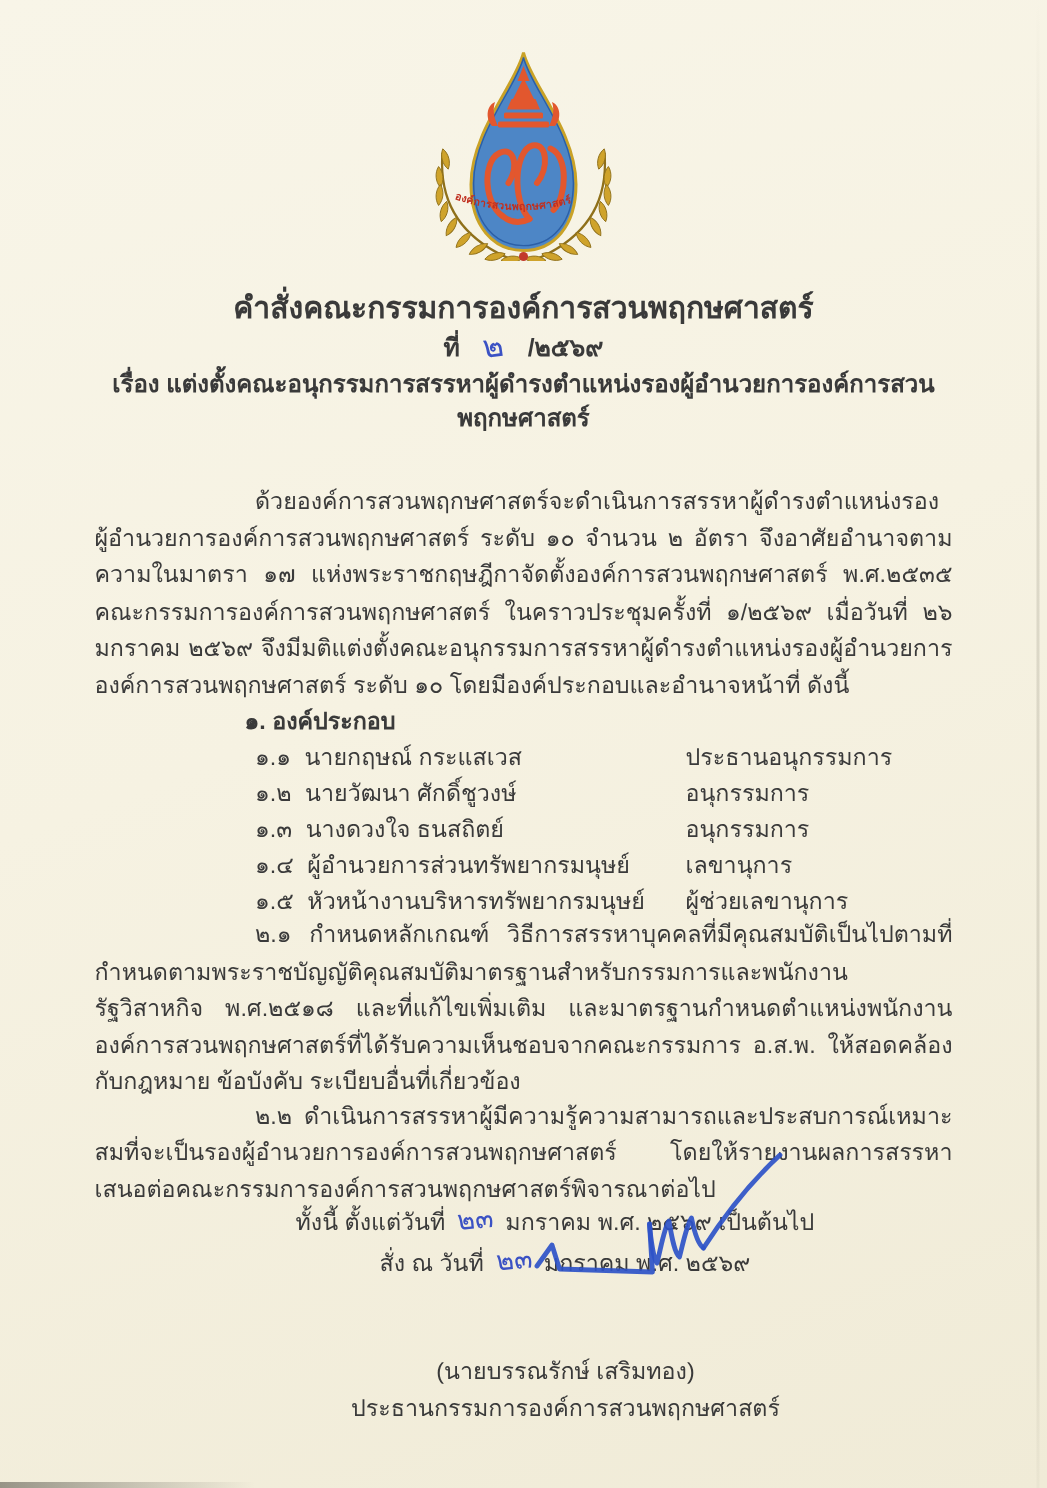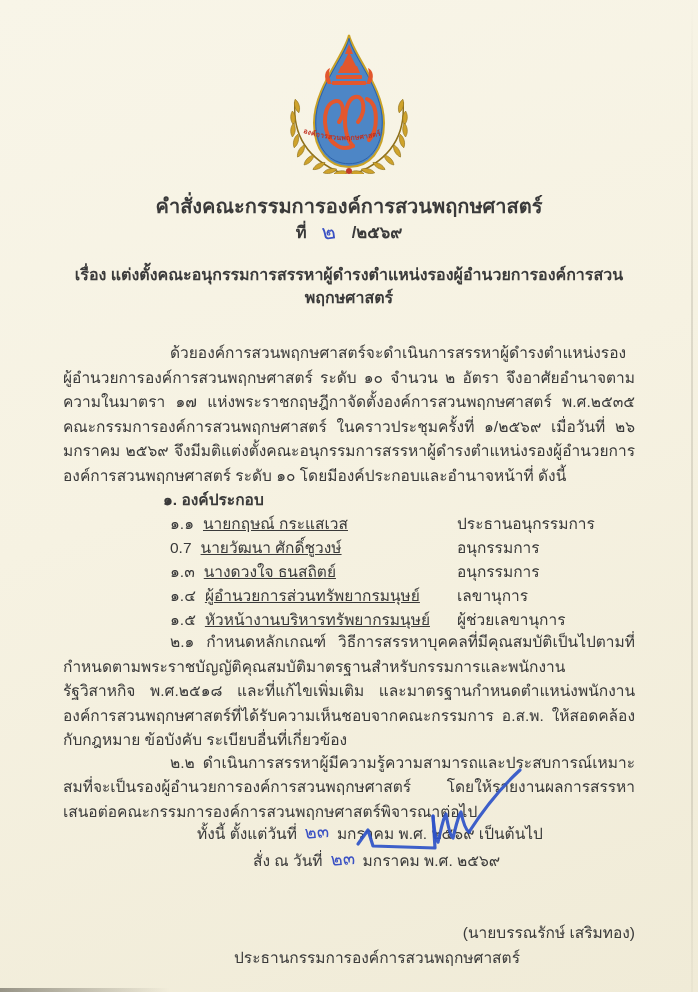--- a/index.html
+++ b/index.html
@@ -7,39 +7,39 @@
     position:relative;width:698px;height:992px;margin:0 auto;overflow:hidden;
     background:linear-gradient(160deg,#f8f5e8 0%,#f6f2e2 45%,#f0ebd7 100%);
     font-family:"Liberation Sans", sans-serif;
     color:#3a3a3a;
   }
   .logo{position:absolute;left:283px;top:32px;width:132px;height:142px;}
   .arc-text{font-size:7px;font-weight:bold;fill:#c03020;letter-spacing:.2px;}
   .content{position:absolute;left:63px;top:195px;width:572px;font-size:15.5px;line-height:24.5px;}
   .doc-title{text-align:center;font-weight:700;font-size:20px;line-height:23px;}
   .doc-number{text-align:center;font-weight:700;font-size:16.5px;line-height:24px;margin-top:2px;height:24px;}
-  .doc-subject{text-align:center;font-weight:700;font-size:16px;line-height:23px;margin-top:19px;}
+  .doc-subject{text-align:center;font-weight:700;font-size:16px;line-height:23px;margin-top:1px;}
   .hand{color:#3b52c4;font-weight:400;font-family:"DejaVu Sans", sans-serif;}
   .hand-num{display:inline-block;width:36px;font-size:21px;transform:rotate(-8deg) translateY(-2px);vertical-align:middle;}
   .hand-day{display:inline-block;width:40px;text-align:center;font-size:18px;transform:rotate(-5deg) translateY(-1px);vertical-align:baseline;}
   .para{margin:0;text-align:justify;}
   .para.indent{text-indent:107px;}
   .preamble{margin-top:32px;}
   .sec-header{font-weight:700;margin-left:100px;line-height:24px;}
-  .member-row{position:relative;padding-left:107px;line-height:24px;text-decoration:underline;}
+  .member-row{position:relative;padding-left:107px;line-height:24px;}
   .m-num{display:inline-block;margin-right:9px;}
   .m-role{position:absolute;left:394px;top:0;}
   .sec-two{margin-top:-2px;}
   .c21{margin-top:-2px;}
   .c22{margin-top:-2px;}
   .date-line{line-height:24.5px;white-space:nowrap;}
   .effective{margin-top:-3px;margin-left:134px;}
   .order{margin-top:1px;margin-left:190px;}
   .sign-block{width:572px;text-align:center;padding-left:56px;box-sizing:border-box;}
-  .signer-name{margin-top:49px;line-height:22px;text-align:right;}
+  .signer-name{margin-top:49px;line-height:22px;}
   .signer-position{margin-top:3px;line-height:22px;}
   .signature{position:absolute;left:338px;top:766px;width:200px;height:90px;}
   .sig-stroke{fill:none;stroke:#2e52c8;stroke-width:3.2;stroke-linecap:round;stroke-linejoin:round;opacity:.92;}
   .edge-right{position:absolute;right:5px;top:0;width:2px;height:100%;
     background:linear-gradient(to bottom,rgba(90,85,70,0),rgba(90,85,70,.16) 30%,rgba(90,85,70,.16) 80%,rgba(90,85,70,.04));}
   .edge-bottom{position:absolute;left:0;bottom:0;width:170px;height:4px;
     background:linear-gradient(to right,rgba(60,58,50,.5),rgba(60,58,50,0));}
 </style>
 </head>
 <body>
@@ -119,21 +119,21 @@
     <p class="para indent preamble">ด้วยองค์การสวนพฤกษศาสตร์จะดำเนินการสรรหาผู้ดำรงตำแหน่งรองผู้อำนวยการองค์การสวนพฤกษศาสตร์ ระดับ ๑๐ จำนวน ๒ อัตรา จึงอาศัยอำนาจตามความในมาตรา ๑๗ แห่งพระราชกฤษฎีกาจัดตั้งองค์การสวนพฤกษศาสตร์ พ.ศ.๒๕๓๕ คณะกรรมการองค์การสวนพฤกษศาสตร์ ในคราวประชุมครั้งที่ ๑/๒๕๖๙ เมื่อวันที่ ๒๖ มกราคม ๒๕๖๙ จึงมีมติแต่งตั้งคณะอนุกรรมการสรรหาผู้ดำรงตำแหน่งรองผู้อำนวยการองค์การสวนพฤกษศาสตร์ ระดับ ๑๐ โดยมีองค์ประกอบและอำนาจหน้าที่ ดังนี้</p>
 
     <div class="sec-header">๑. องค์ประกอบ</div>
 
     <div>
       <div class="member-row">
         <span class="m-num">๑.๑</span><span>นายกฤษณ์  กระแสเวส</span>
         <span class="m-role">ประธานอนุกรรมการ</span>
       </div>
       <div class="member-row">
-        <span class="m-num">0.7</span><span>นายวัฒนา  ศักดิ์ชูวงษ์</span>
+        <span class="m-num">๑.๒</span><span>นายวัฒนา  ศักดิ์ชูวงษ์</span>
         <span class="m-role">อนุกรรมการ</span>
       </div>
       <div class="member-row">
         <span class="m-num">๑.๓</span><span>นางดวงใจ  ธนสถิตย์</span>
         <span class="m-role">อนุกรรมการ</span>
       </div>
       <div class="member-row">
         <span class="m-num">๑.๔</span><span>ผู้อำนวยการส่วนทรัพยากรมนุษย์</span>
         <span class="m-role">เลขานุการ</span>
       </div>

